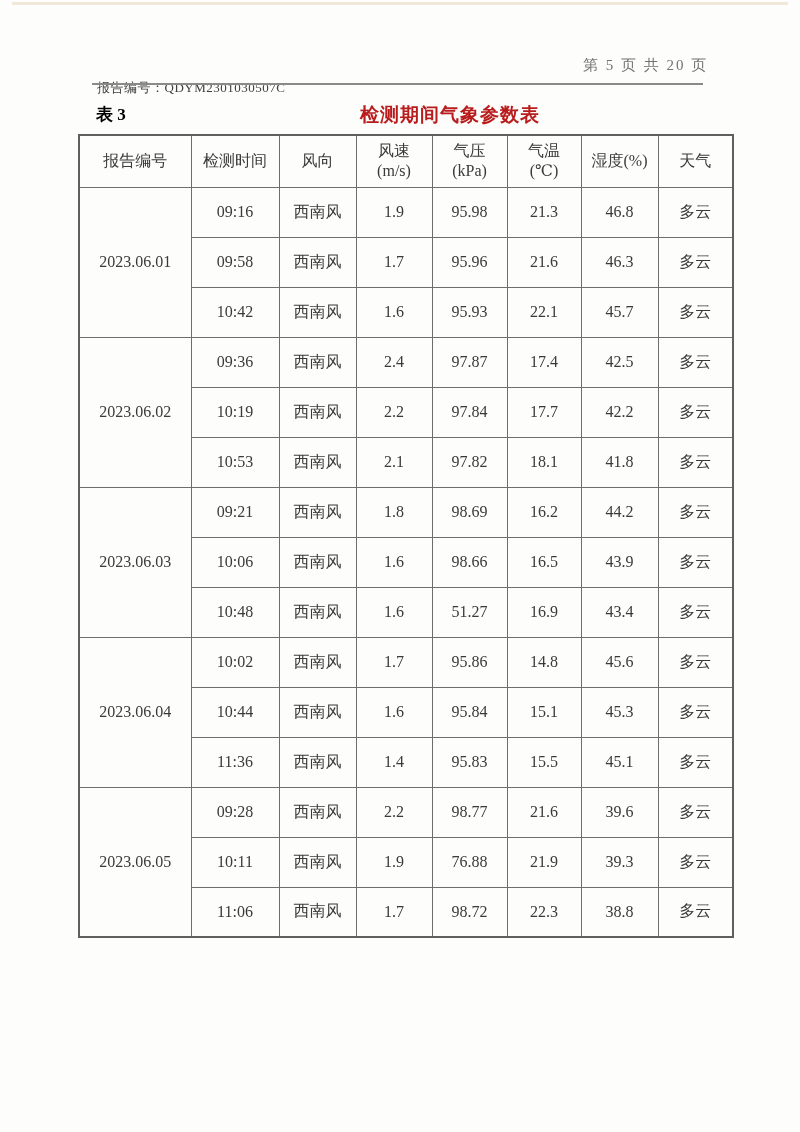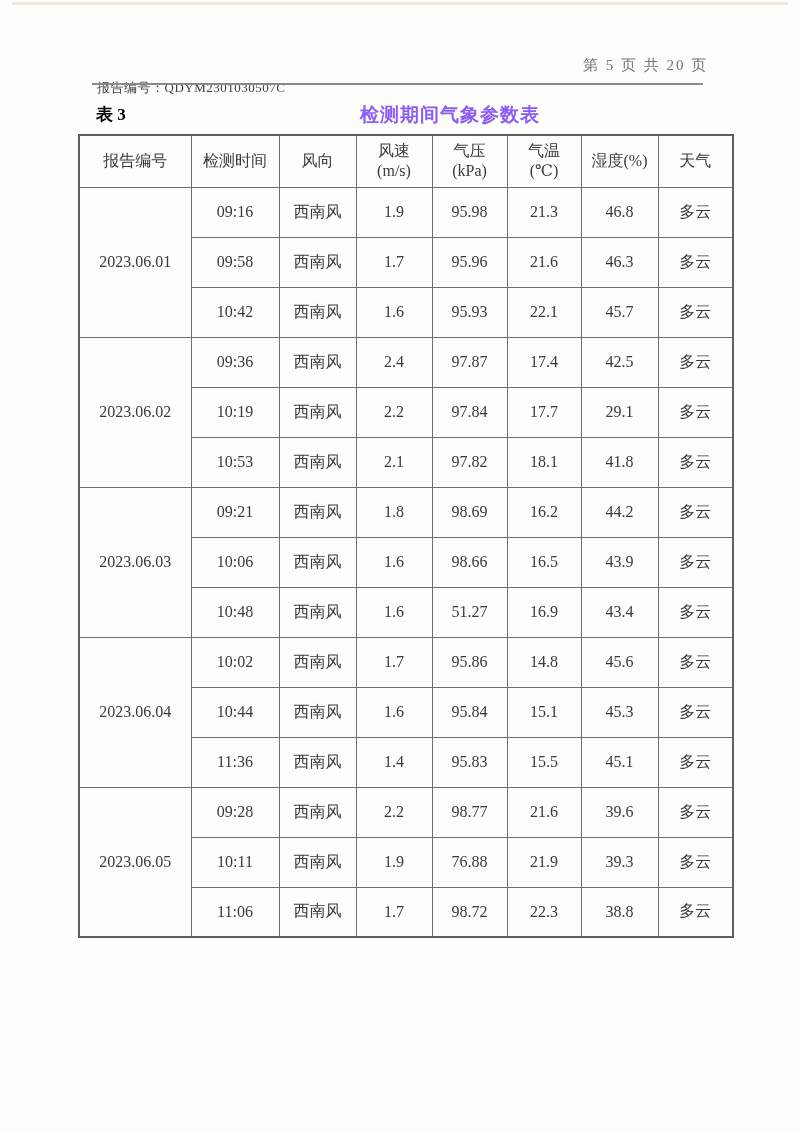--- a/index.html
+++ b/index.html
@@ -28,21 +28,21 @@
     position:absolute;left:92px;top:83px;width:611px;height:2px;
     background:#8a8a8a;
   }
   .table-label{
     position:absolute;left:96px;top:103px;
     font-size:17px;font-weight:bold;color:#000000;
   }
   .table-title{
     position:absolute;left:180px;top:102px;width:540px;
     text-align:center;
-    font-size:19px;font-weight:bold;color:#8b5cf6;
+    font-size:19px;font-weight:bold;color:#b91c1c;
     letter-spacing:1px;
   }
   table.met{
     position:absolute;left:78px;top:134px;
     width:654px;
     border-collapse:collapse;
     table-layout:fixed;
     border:2px solid #5f5f5f;
   }
   table.met th, table.met td{
@@ -150,21 +150,21 @@
         <td>17.4</td>
         <td>42.5</td>
         <td>多云</td>
       </tr>
       <tr>
         <td>10:19</td>
         <td>西南风</td>
         <td>2.2</td>
         <td>97.84</td>
         <td>17.7</td>
-        <td>29.1</td>
+        <td>42.2</td>
         <td>多云</td>
       </tr>
       <tr>
         <td>10:53</td>
         <td>西南风</td>
         <td>2.1</td>
         <td>97.82</td>
         <td>18.1</td>
         <td>41.8</td>
         <td>多云</td>

